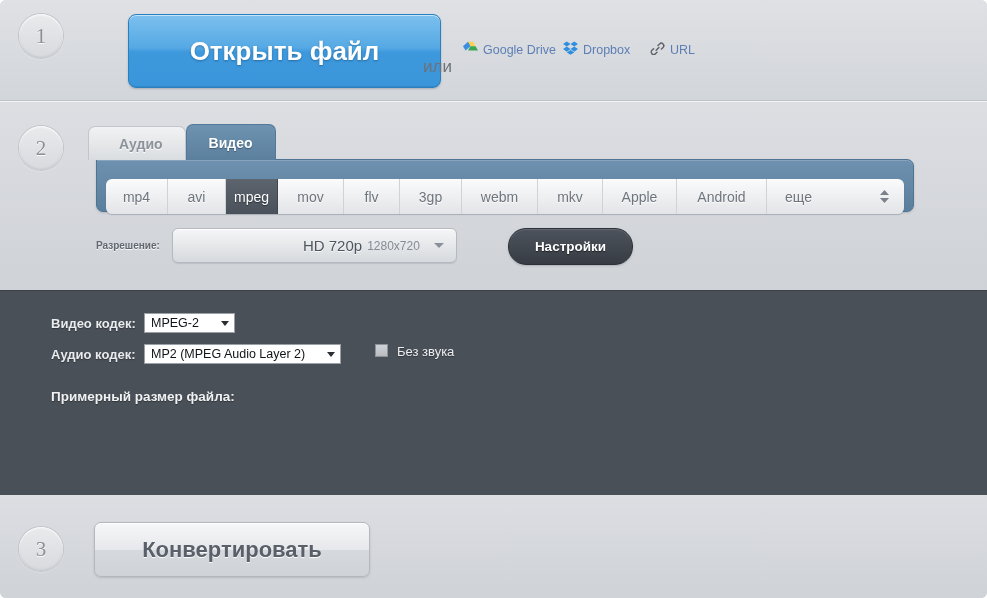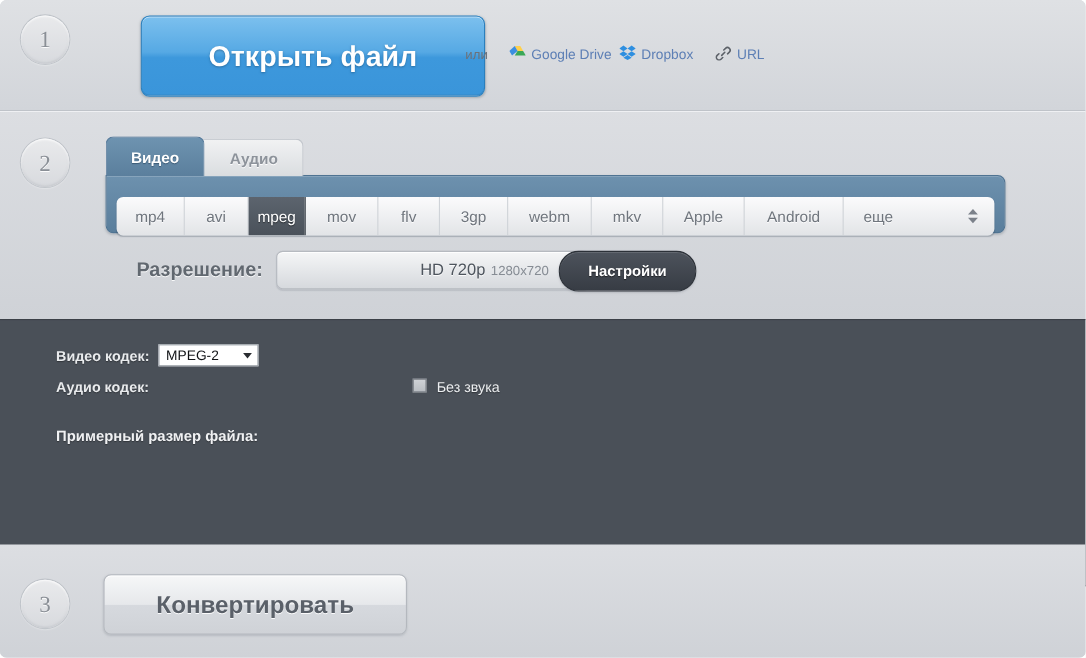--- a/index.html
+++ b/index.html
@@ -78,22 +78,22 @@
     color: #ffffff;
     font-size: 26px; font-weight: bold;
     display: flex; align-items: center; justify-content: center;
     text-shadow: 0 1px 2px rgba(25,75,115,0.55);
     cursor: pointer;
     box-sizing: border-box;
     margin-left: 32px;
   }
 
   .or-label {
-    position: absolute; left: 423px; top: 43px;
-    font-size: 12px; color: #6c727a;
+    position: absolute; left: 423px; top: 57px;
+    font-size: 17px; color: #6c727a;
   }
   .cloud-link {
     position: absolute; top: 41px;
     display: flex; align-items: center; gap: 5px;
     font-size: 12.5px; color: #5d7fb5;
     cursor: pointer;
   }
   #gdrive-link { left: 463px; }
   #dropbox-link { left: 563px; }
   #url-link { left: 650px; }
@@ -180,21 +180,21 @@
     height: 35px; flex: 1 1 auto;
     padding: 0 14px 0 18px;
     font-size: 14px; color: #6f757d;
     text-shadow: 0 1px 0 rgba(255,255,255,0.9);
     cursor: pointer;
     box-sizing: border-box;
   }
   .spinner-icon { display: flex; flex-direction: column; gap: 2px; color: #7b818a; }
 
   .res-row { position: absolute; left: 96px; top: 126px; display: flex; align-items: center; }
-  .res-label { font-size: 18px; font-weight: bold; color: #616870; text-shadow: 0 1px 0 rgba(255,255,255,0.85); margin-left: 28px; }
+  .res-label { font-size: 10px; font-weight: bold; color: #616870; text-shadow: 0 1px 0 rgba(255,255,255,0.85); }
   .res-select {
     margin-left: 12px;
     width: 285px; height: 35px;
     border-radius: 6px;
     border: 1px solid #b6bac0;
     background: linear-gradient(180deg, #f5f6f7 0%, #d6d9dd 100%);
     box-shadow: inset 0 1px 0 rgba(255,255,255,0.9), 0 1px 1px rgba(140,146,154,0.3);
     display: flex; align-items: center; justify-content: flex-end;
     padding-right: 12px;
     box-sizing: border-box;
@@ -383,22 +383,22 @@
         </svg>
       </span>
       <span class="lbl">URL</span>
     </div>
   </div>
 
   <div class="section2 tex-light">
     <div class="step-circle" id="step2" style="left:19px; top:24px;">2</div>
 
     <div class="tabs">
+      <div class="tab inactive">Аудио</div>
       <div class="tab active">Видео</div>
-      <div class="tab inactive">Аудио</div>
     </div>
 
     <div class="format-bar">
       <div class="format-inner" id="format-list">
           <div class="fmt" style="width: 62px;">mp4</div>
           <div class="fmt" style="width: 58px;">avi</div>
           <div class="fmt selected" style="width: 52px;">mpeg</div>
           <div class="fmt" style="width: 66px;">mov</div>
           <div class="fmt" style="width: 56px;">flv</div>
           <div class="fmt" style="width: 62px;">3gp</div>
@@ -435,20 +435,24 @@
     <div class="codec-row" id="video-codec-row">
       <span class="codec-label">Видео кодек:</span>
       <span class="codec-select">
         <span>MPEG-2</span>
         <span class="tri"></span>
       </span>
     </div>
 
     <div class="codec-row" id="audio-codec-row">
       <span class="codec-label">Аудио кодек:</span>
+      <span class="codec-select">
+        <span>MP2 (MPEG Audio Layer 2)</span>
+        <span class="tri"></span>
+      </span>
     </div>
 
     <div class="mute-wrap">
       <span class="checkbox"></span>
       <span class="mute-label">Без звука</span>
     </div>
 
     <div class="size-title">Примерный размер файла:</div>
 
   </div>

